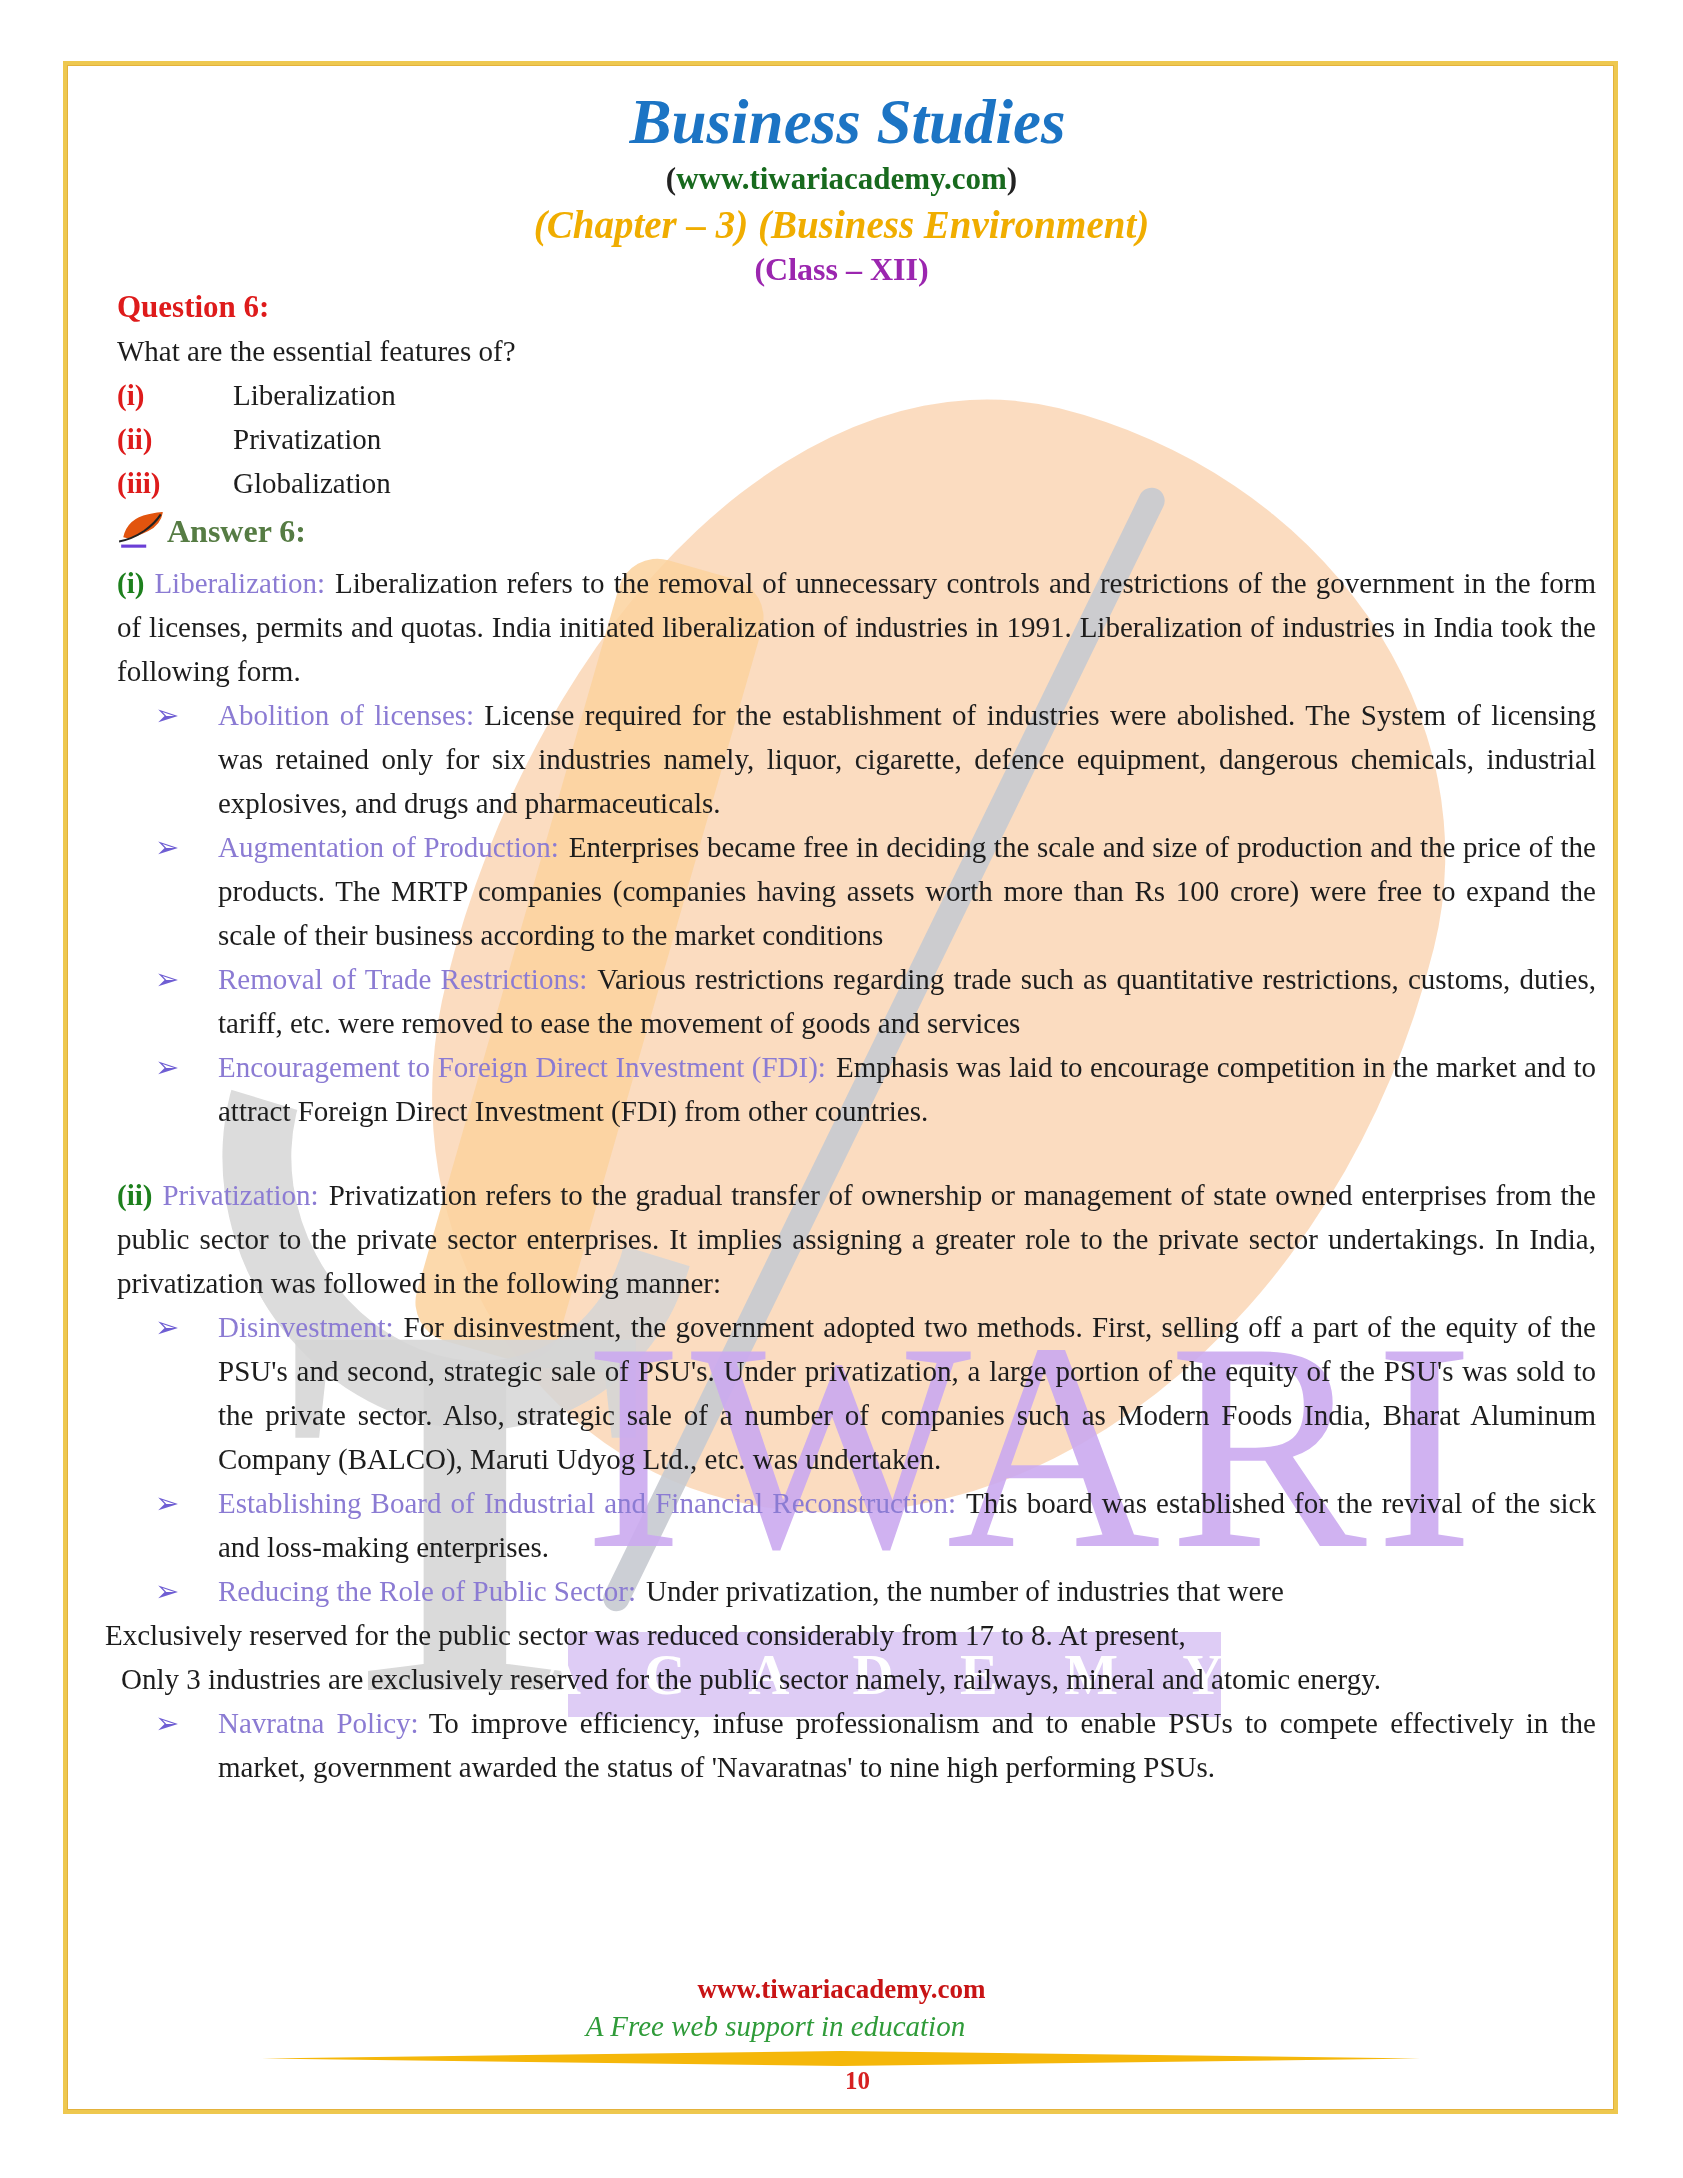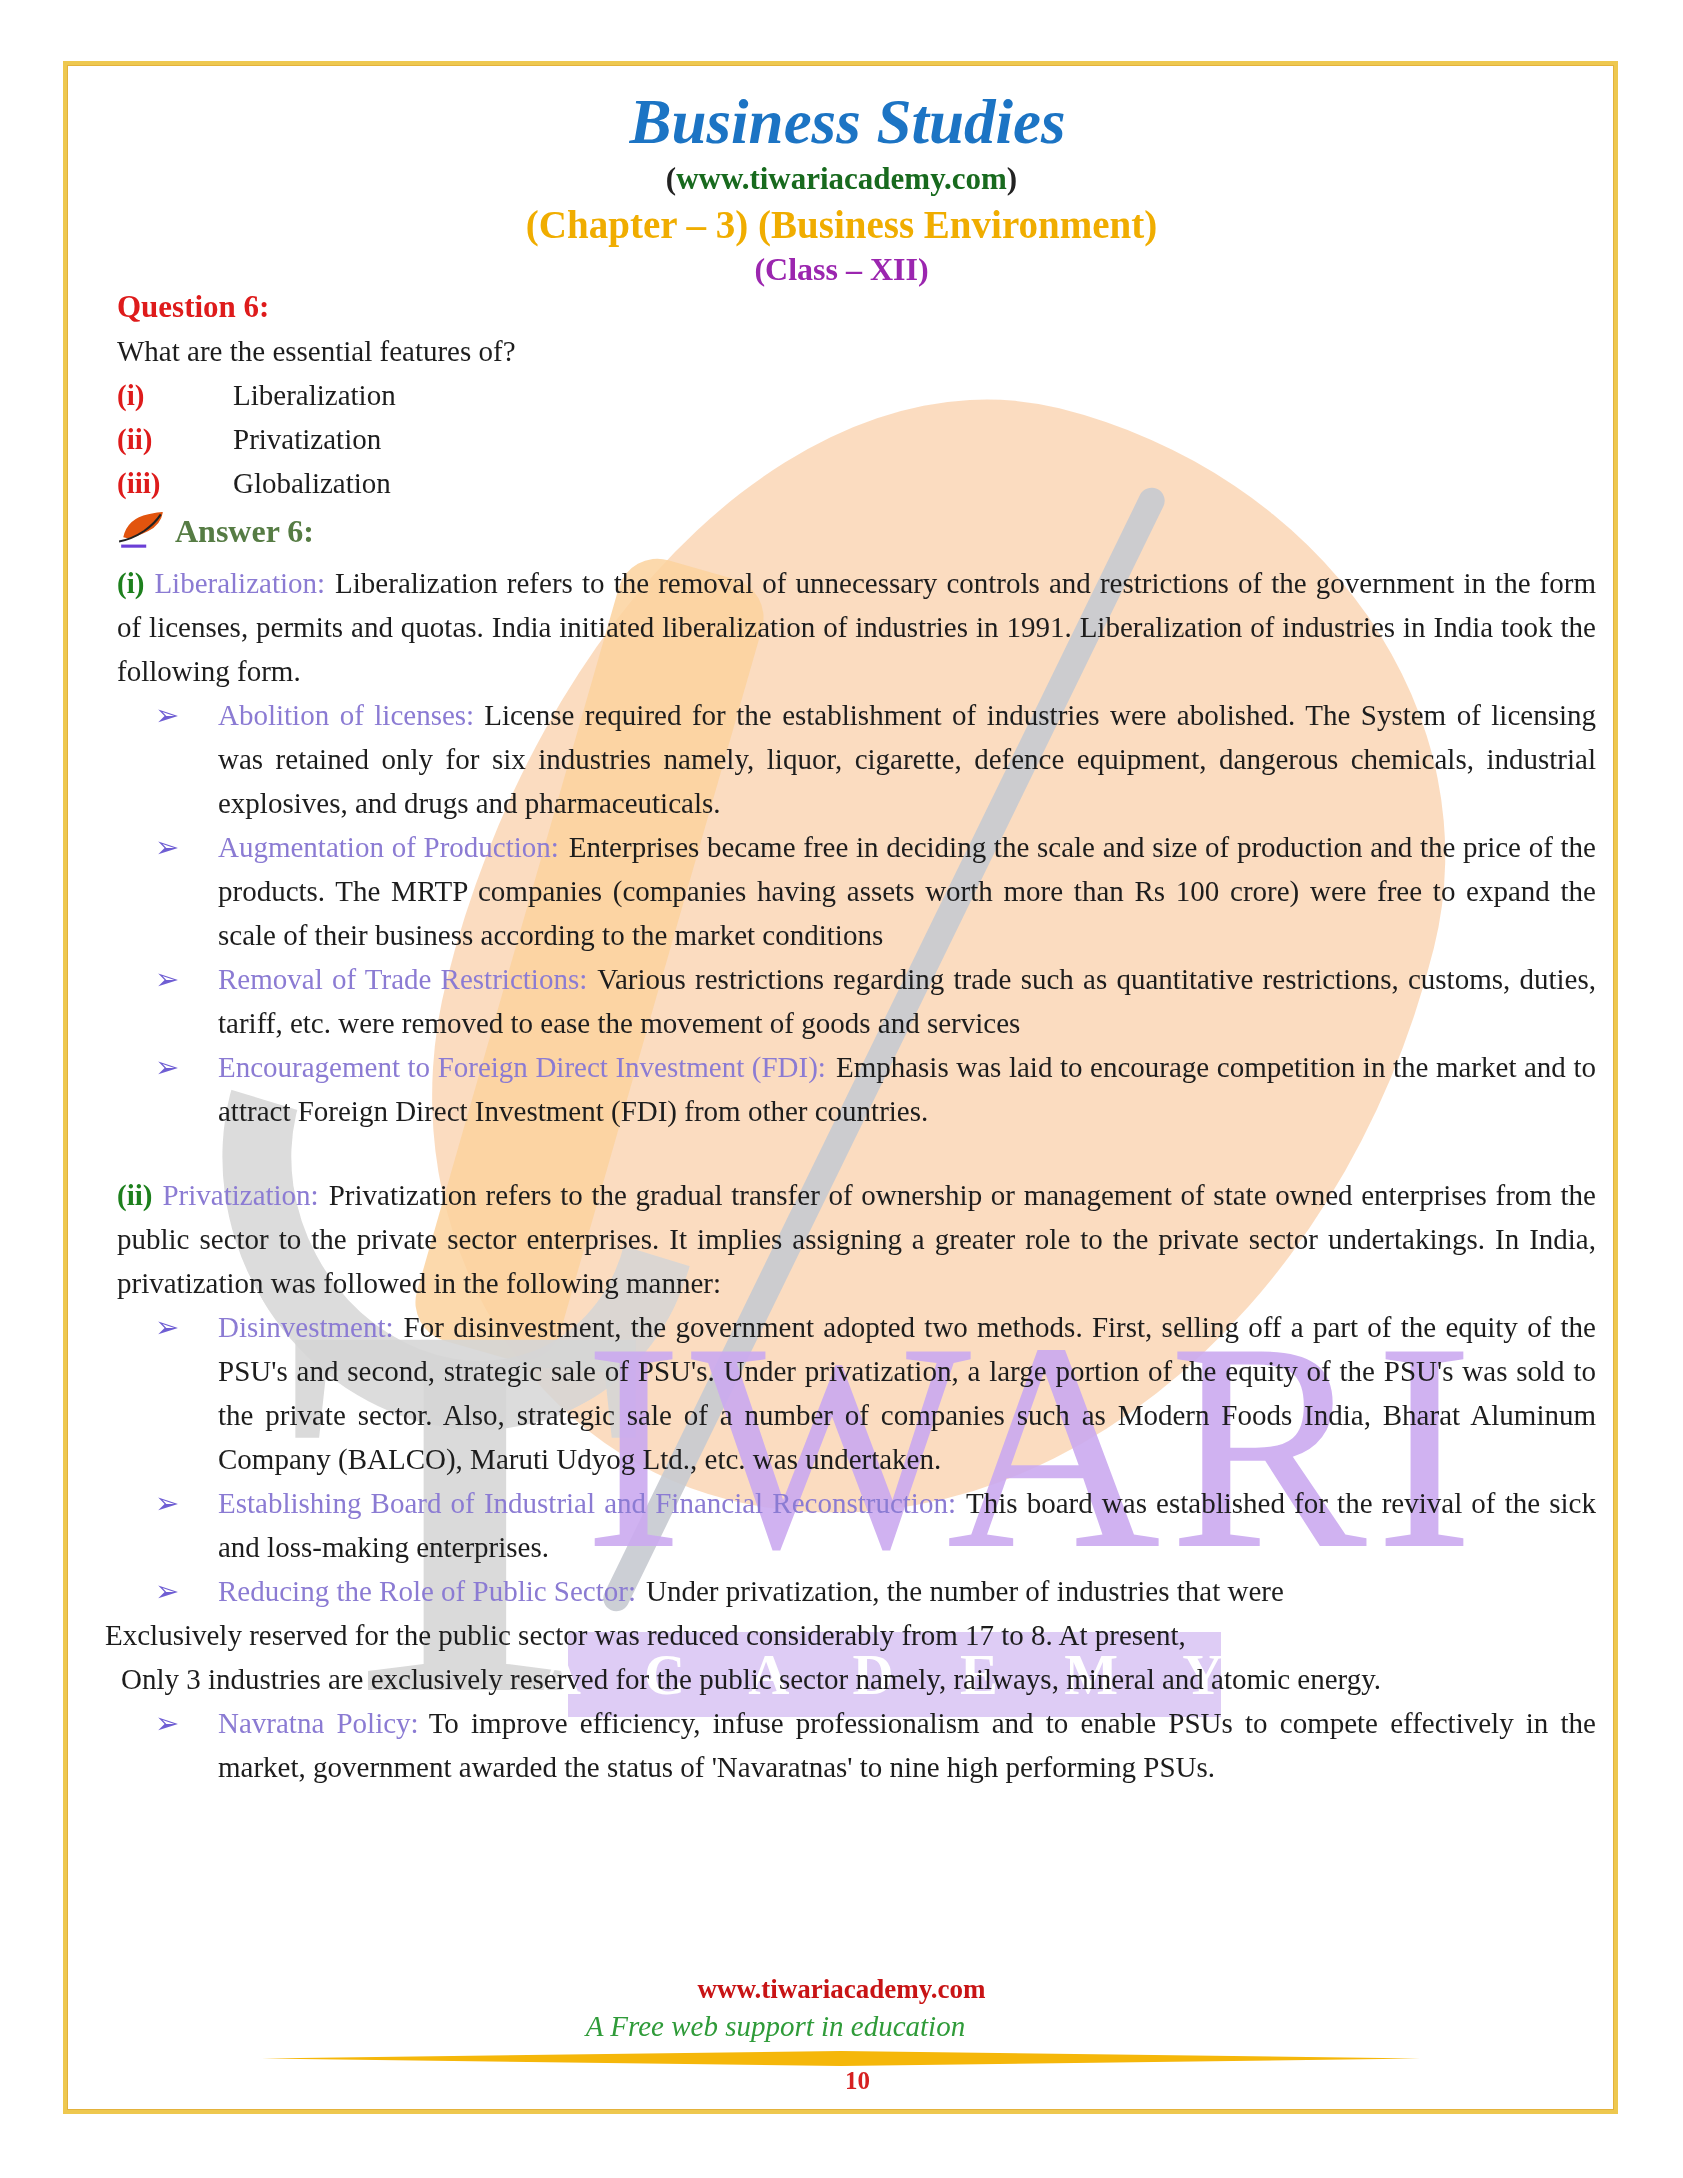--- a/index.html
+++ b/index.html
@@ -45,33 +45,33 @@
     position:absolute; left:568px; top:1632px; width:653px; height:85px;
     background:#dcc8f5; opacity:.92; display:flex; align-items:center; justify-content:center;
     font-size:57px; font-weight:bold; color:#ffffff; letter-spacing:26px; white-space:nowrap;
   }
 
   
   .header { position:absolute; left:0; top:87px; width:1683px; text-align:center; z-index:2; }
   .title  { font-size:63px; line-height:71px; font-weight:bold; font-style:italic; color:#1c74c4;margin-left:12px; }
   .site-line { font-size:31px; line-height:42px; font-weight:bold; color:#186a1e; }
   .site-line .paren { color:#222222; }
-  .chapter-line { font-size:39px; line-height:50px; font-weight:bold; color:#f0ad00; }
+  .chapter-line { font-size:39px; line-height:50px; font-weight:bold; color:#f0ad00;font-style:italic; }
   .class-line { font-size:32px; line-height:38px; font-weight:bold; color:#9b26af; }
 
   
   .content { position:absolute; left:117px; top:285px; width:1479px; z-index:2;
              font-size:29px; line-height:44px; }
   .q-label { color:#de1b1b; font-weight:bold; font-size:31px; }
   .q-intro {}
   .q-row {}
   .q-mark { display:inline-block; width:116px; color:#de1b1b; font-weight:bold; }
   .q-item-label {}
 
-  .answer-row { margin:4px 0 8px 0; display:flex; align-items:center;gap:8px; }
+  .answer-row { margin:4px 0 8px 0; display:flex; align-items:center; }
   .quill-icon { width:48px; height:42px; margin-right:2px; flex:0 0 auto; }
   .answer-label { color:#567c44; font-weight:bold; font-size:32px; }
 
   .para { text-align:justify; }
   .para .marker { color:#1d801d; font-weight:bold; margin-right:10px; }
   .lead { color:#8b7bd3; margin-right:10px; }
   .para2 { margin-top:40px; }
 
   .bullet { position:relative; padding-left:101px; text-align:justify; }
   .arrow { position:absolute; left:38px; top:0; color:#6f5ed3; font-size:29px; }

